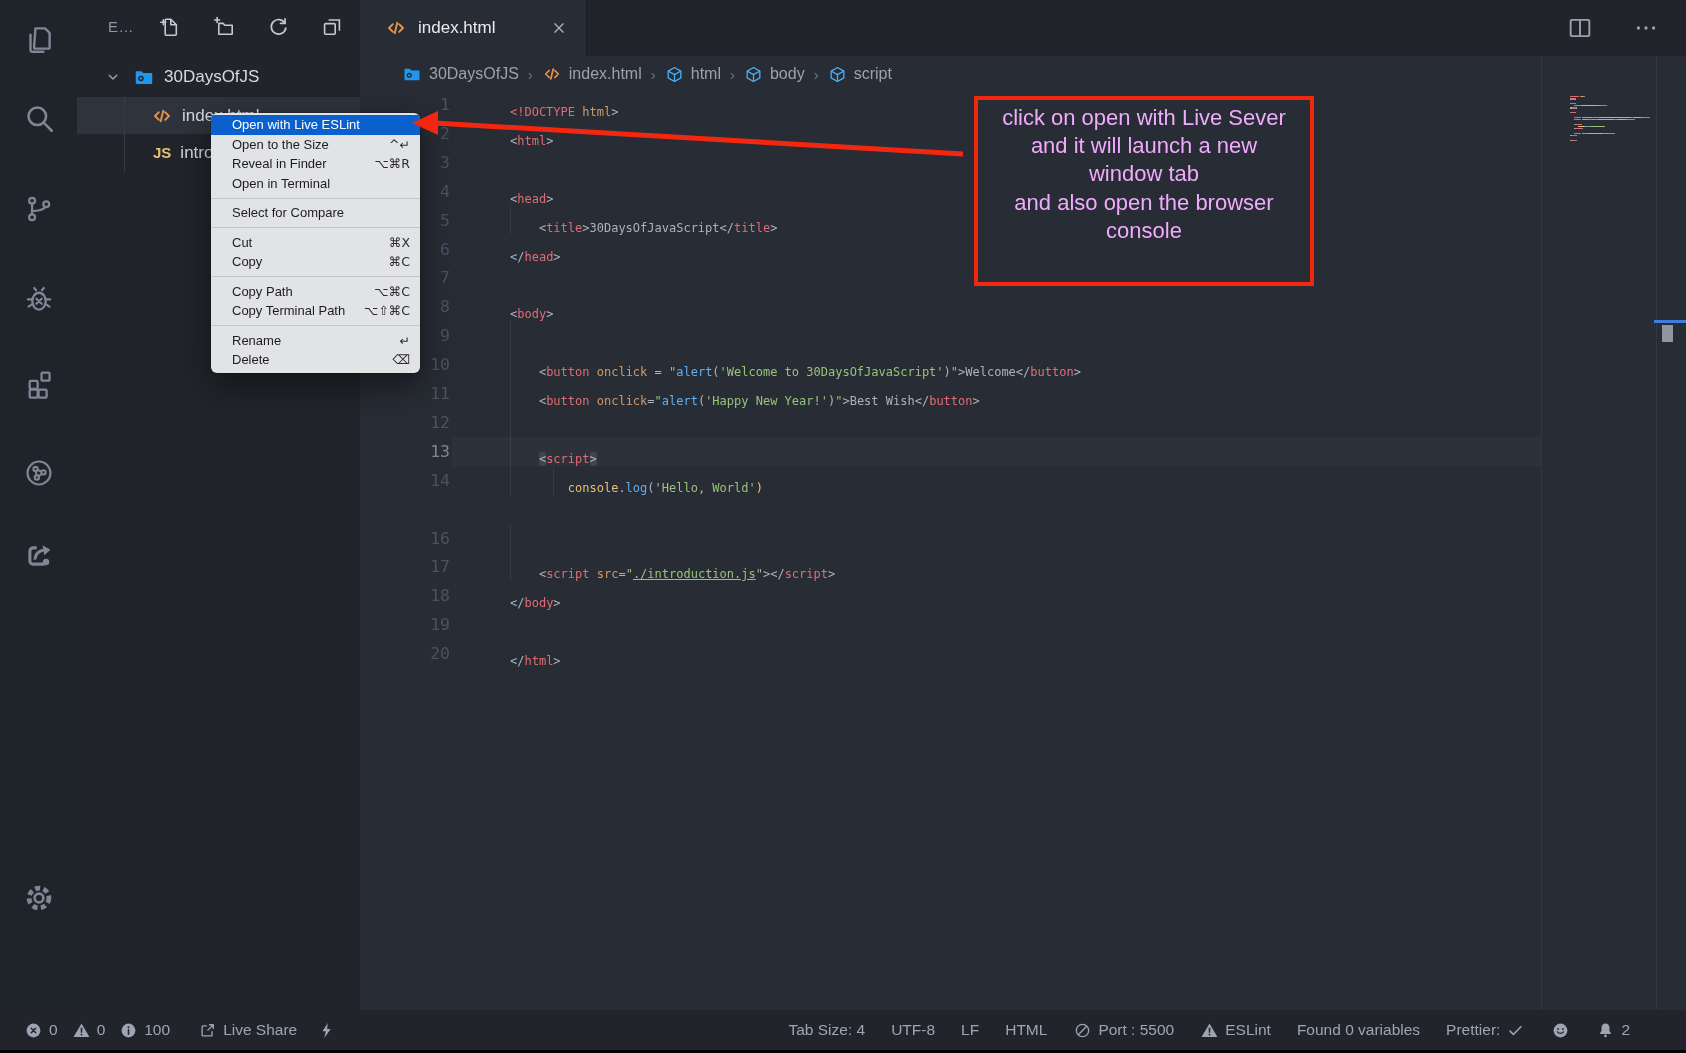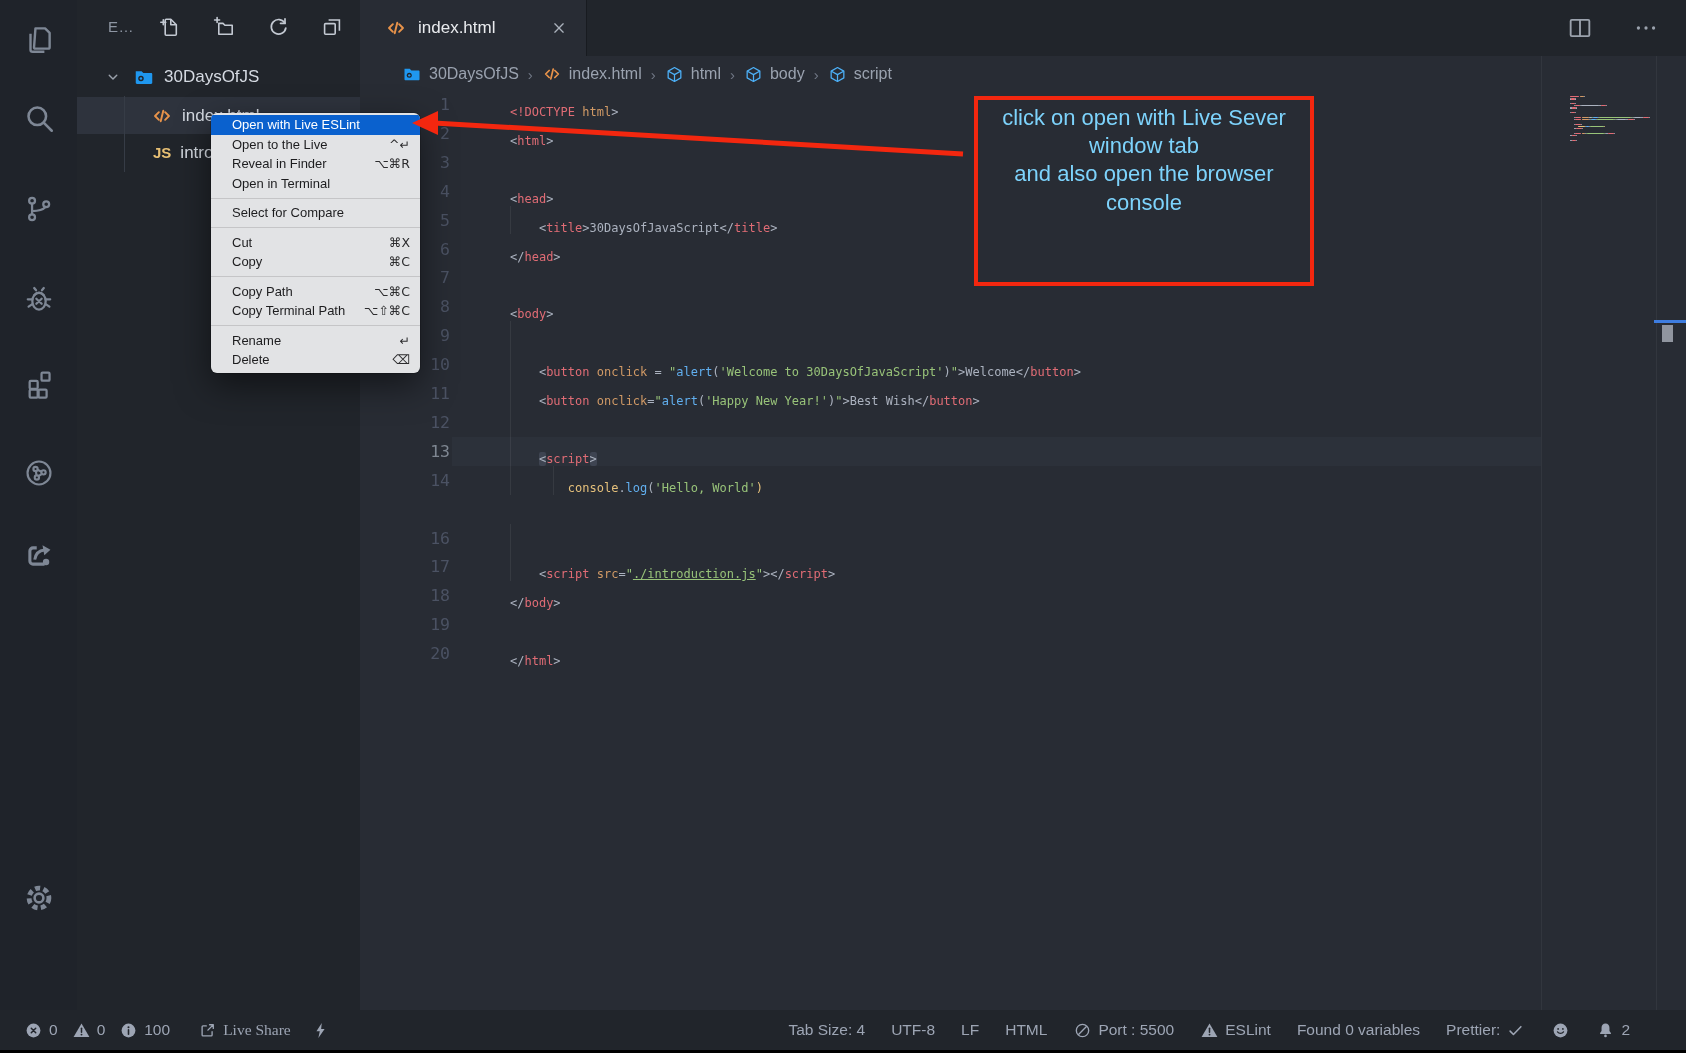--- a/index.html
+++ b/index.html
@@ -558,21 +558,21 @@
   <div class="vsep" style="left:1541px"></div>
   <div class="vsep" style="left:1656px"></div>
   <div class="ruler-cursor" style="left:1654px;top:320px;width:32px;height:3px;"></div>
   <div class="ruler-thumb" style="left:1662px;top:325px;width:11px;height:17px;"></div>
 
   <div class="menu" id="ctxmenu">
       <div class="menu-item hl">
         <span>Open with Live ESLint</span>
       </div>
       <div class="menu-item">
-        <span>Open to the Live</span>
+        <span>Open to the Size</span>
         <span class="ms">^↵</span>
       </div>
       <div class="menu-item">
         <span>Reveal in Finder</span>
         <span class="ms">⌥⌘R</span>
       </div>
       <div class="menu-item">
         <span>Open in Terminal</span>
       </div>
       <div class="menu-sep"></div>
@@ -601,22 +601,23 @@
       <div class="menu-item">
         <span>Rename</span>
         <span class="ms">↵</span>
       </div>
       <div class="menu-item">
         <span>Delete</span>
         <span class="ms">⌫</span>
       </div>
     </div>
 
-  <div class="annotation" id="annotation" style="border-color: rgb(243, 39, 15); color: #7dd3fc;">
+  <div class="annotation" id="annotation" style="border-color: rgb(243, 39, 15); color: #f0abfc;">
       <div>click on open with Live Sever</div>
+      <div>and it will launch a new</div>
       <div>window tab</div>
       <div>and also open the browser</div>
       <div>console</div>
     </div>
 
   <svg class="arrow-svg" width="1686" height="1053">
     <line id="arrowLine" x1="434" y1="123" x2="963" y2="154" stroke-width="5" stroke="#f3270f"></line>
     <polygon id="arrowHead" points="412,123 438,111 438,135" fill="#f3270f"></polygon>
   </svg>
 
@@ -639,21 +640,21 @@
           <span>0</span>
         </div>
         <div class="st-item" style="margin-left: 14px;">
           <span>
             <svg class="ic" width="19" height="19">
               <use href="#i-info"></use>
             </svg>
           </span>
           <span>100</span>
         </div>
-        <div class="st-item" style="margin-left: 28px; font-family: Liberation Serif, serif;">
+        <div class="st-item" style="margin-left: 28px;">
           <span>
             <svg class="ic" width="19" height="19">
               <use href="#i-export"></use>
             </svg>
           </span>
           <span>Live Share</span>
         </div>
         <div class="st-item" style="margin-left: 20px;">
           <span>
             <svg class="ic" width="19" height="19">

